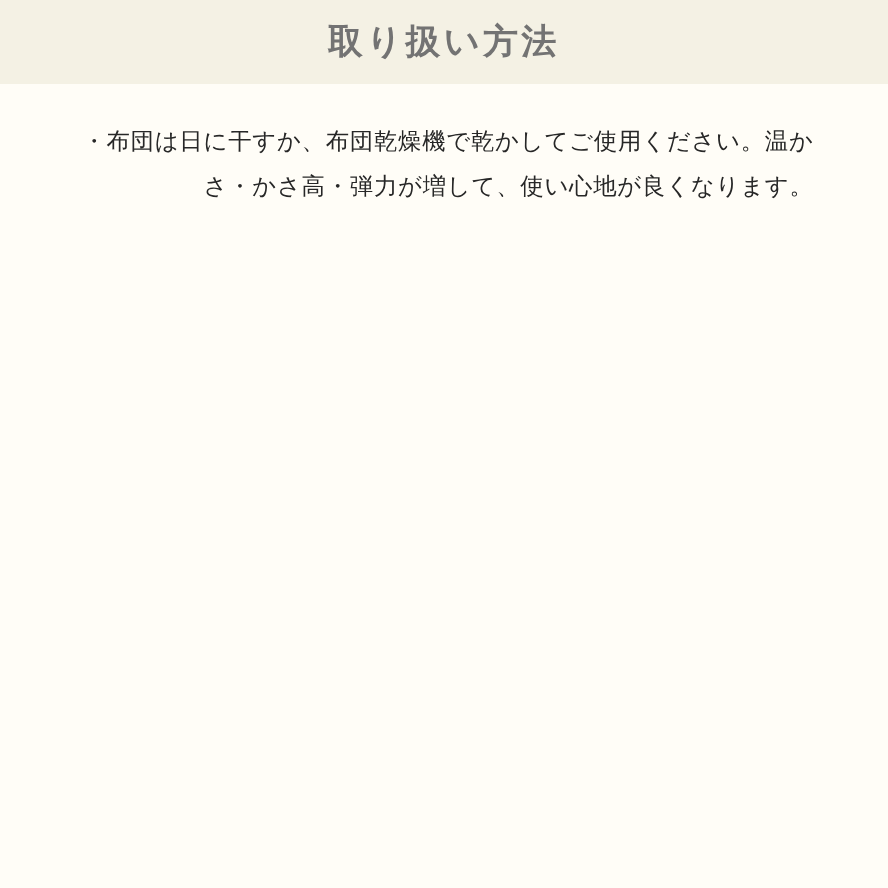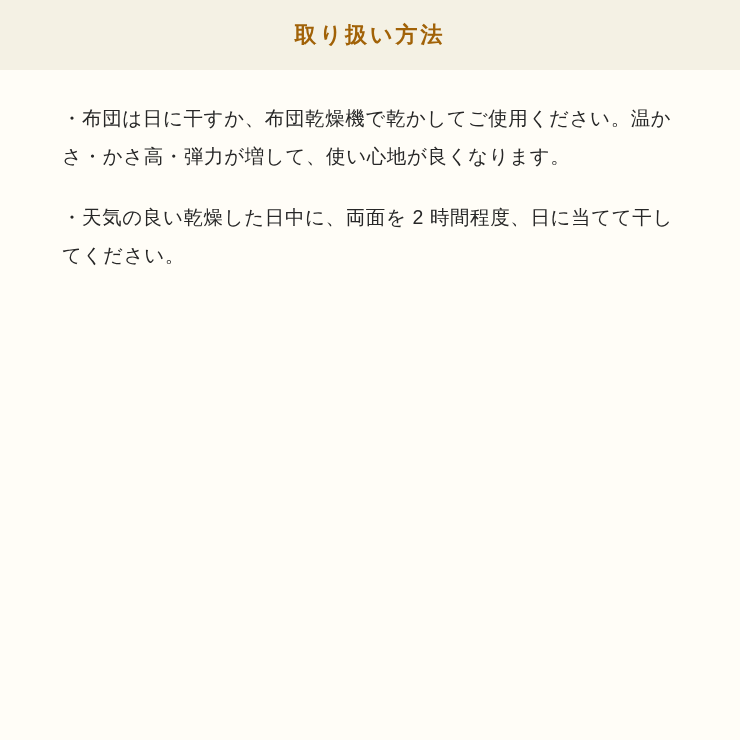--- a/index.html
+++ b/index.html
@@ -27,53 +27,52 @@
   .header {
     height: 70px;
     min-height: 70px;
     background: #f4f1e4;
     display: flex;
     align-items: center;
     justify-content: center;
   }
 
   .header-title {
-    font-size: 22px;
+    font-size: 29px;
     font-weight: bold;
     letter-spacing: 3px;
-    color: #a16207;
+    color: #737373;
     line-height: 1.2;
   }
 
   .content {
     flex: 1 1 auto;
     padding: 30px 62px 0 62px;
     box-sizing: border-box;
   }
 
   .para {
     font-size: 19.5px;
     line-height: 1.93;
     letter-spacing: 0.6px;
     color: #272727;
     margin: 0 0 24px 0;
-    text-align: left;
+    text-align: right;
   }
 
   .para:last-child {
     margin-bottom: 0;
   }
 </style>
 </head>
 <body>
 
 <div class="page">
 
   <div class="header">
     <div class="header-title">取り扱い方法</div>
   </div>
 
   <div class="content">
     <p class="para">・布団は日に干すか、布団乾燥機で乾かしてご使用ください。温かさ・かさ高・弾力が増して、使い心地が良くなります。</p>
-    <p class="para">・天気の良い乾燥した日中に、両面を 2 時間程度、日に当てて干してください。</p>
   </div>
 
 </div>
 
 </body></html>

